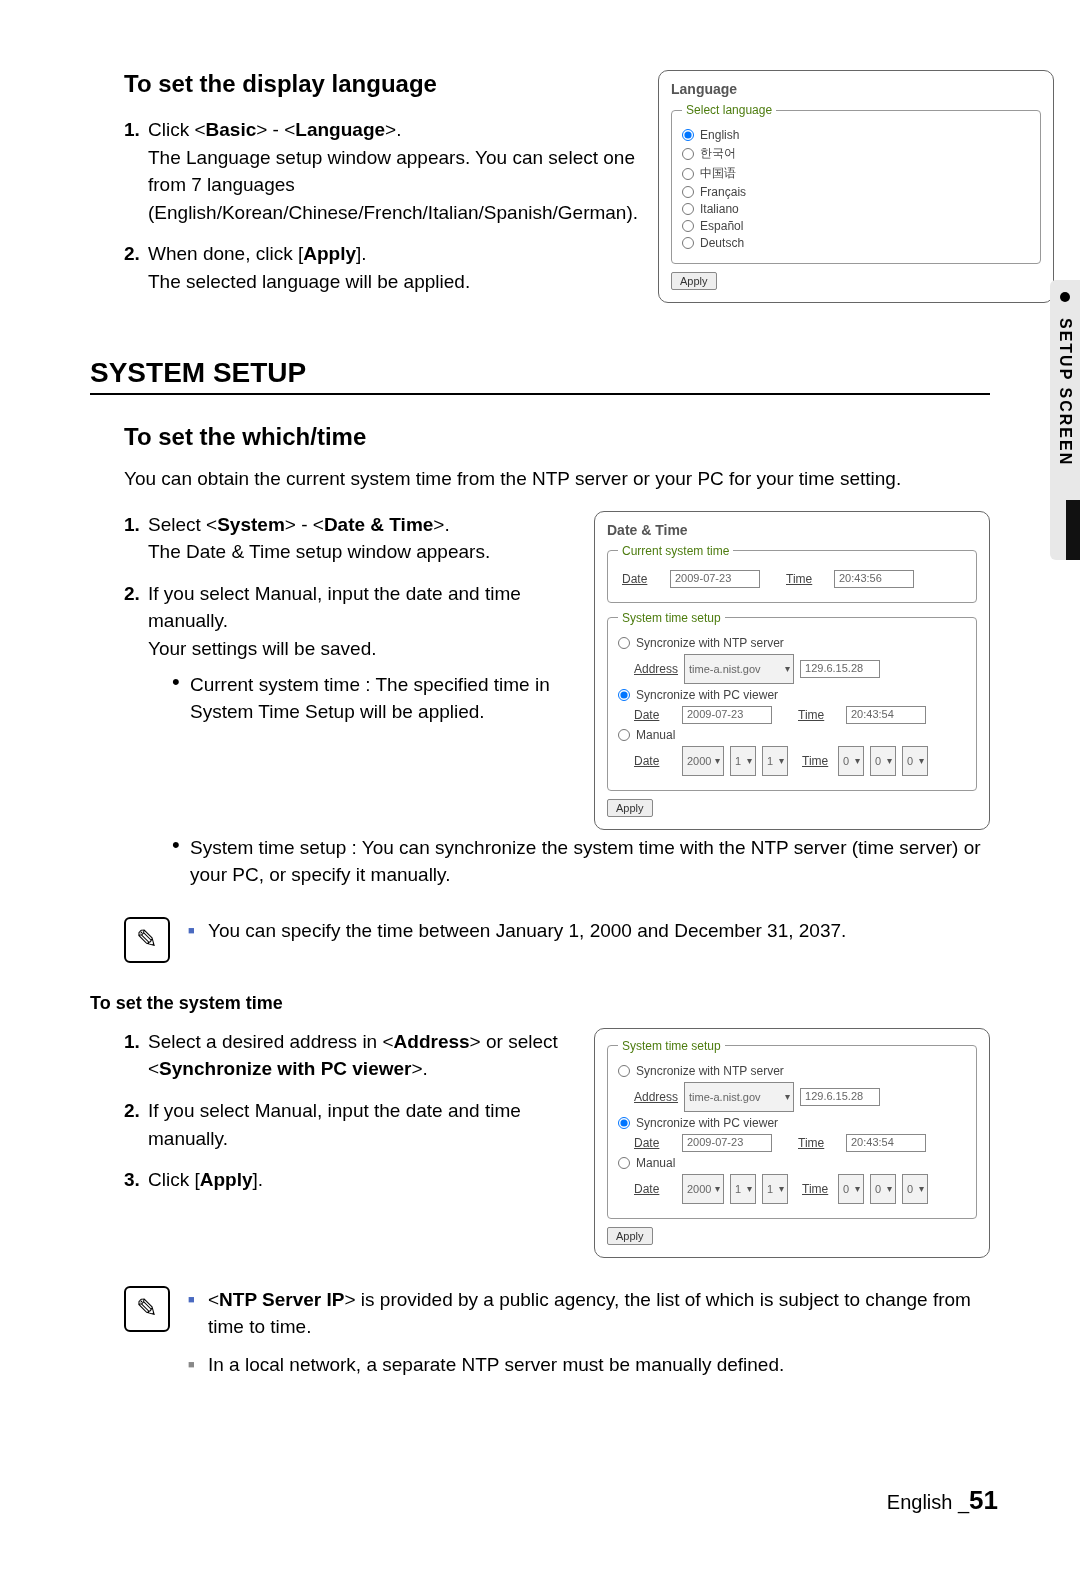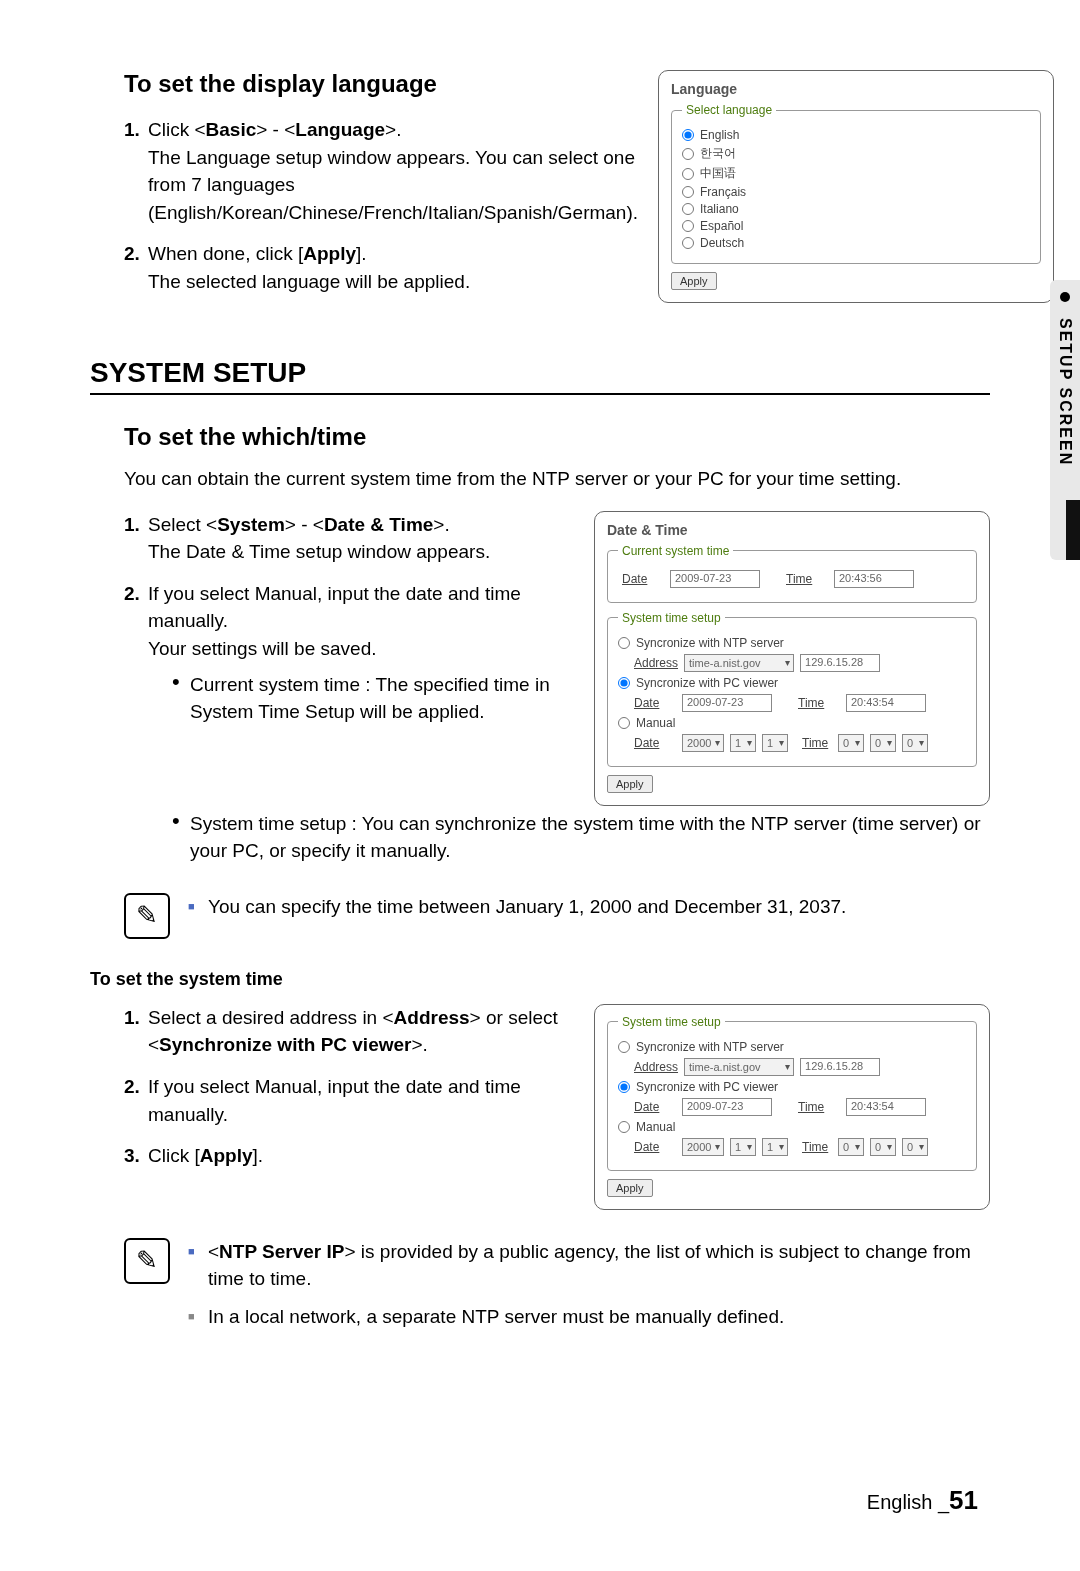--- a/index.html
+++ b/index.html
@@ -81,31 +81,31 @@
     color:#333;
   }
   .panel-title { font-weight:bold; color:#555; margin-bottom:6px; font-size:14px;}
   fieldset.fs { border:1px solid #999; border-radius:4px; padding:8px 10px 10px 10px; margin-bottom:8px;}
   fieldset.fs legend { font-size:12px; color:#4d7c0f; padding:0 4px;}
   .radio-row { display:flex; align-items:center; gap:6px; font-size:12px; margin:3px 0; color:#444;}
   .radio-row input { width:12px; height:12px; }
   .field-row { display:flex; align-items:center; gap:6px; margin:4px 0 4px 16px; font-size:12px; color:#444; flex-wrap:wrap;}
   .field-row label { min-width:42px;text-decoration:underline;}
   .tbox { border:1px solid #888; background:#fff; height:18px; font-size:11px; padding:1px 4px; color:#666;}
-  .sel { border:1px solid #888; background:#f2f2f2; height:18px; font-size:11px; padding:0 14px 0 4px; color:#666; position:relative; display:inline-flex; align-items:center;}
+  .sel { border:1px solid #888; background:#f2f2f2; height:30px; font-size:11px; padding:0 14px 0 4px; color:#666; position:relative; display:inline-flex; align-items:center;}
   .sel::after { content:"▾"; position:absolute; right:3px; font-size:10px; color:#555;}
   .apply-btn { border:1px solid #888; background:#eee; font-size:11px; padding:2px 8px; color:#333; border-radius:2px; display:inline-block;}
   .note-row { display:flex; align-items:flex-start; gap:18px; margin-top:28px; }
   .note-icon { width:46px; height:46px; border:2px solid #000; border-radius:6px; display:flex; align-items:center; justify-content:center; font-size:26px; flex-shrink:0;}
   .note-body { flex:1; }
   .note-body ul { list-style:none;}
   .note-body ul li { position:relative; padding-left:20px; font-size:19px; margin-bottom:10px;}
   .note-body ul li::before { content:"■"; position:absolute; left:0; font-size:11px; top:6px; color:#888;}
   .note-body ul li.on::before { color:#4a6ac0;}
-  .footer { position:absolute; bottom:55px; right:102px; font-size:20px;}
+  .footer { position:absolute; bottom:55px; right:82px; font-size:20px;}
   .footer b { font-size:26px; font-weight:bold;}
   .b { font-weight:bold;}
 </style>
 </head>
 <body>
 
 <div class="side-tab">
   <div class="dot"></div>
   <span>SETUP SCREEN</span>
 </div>

